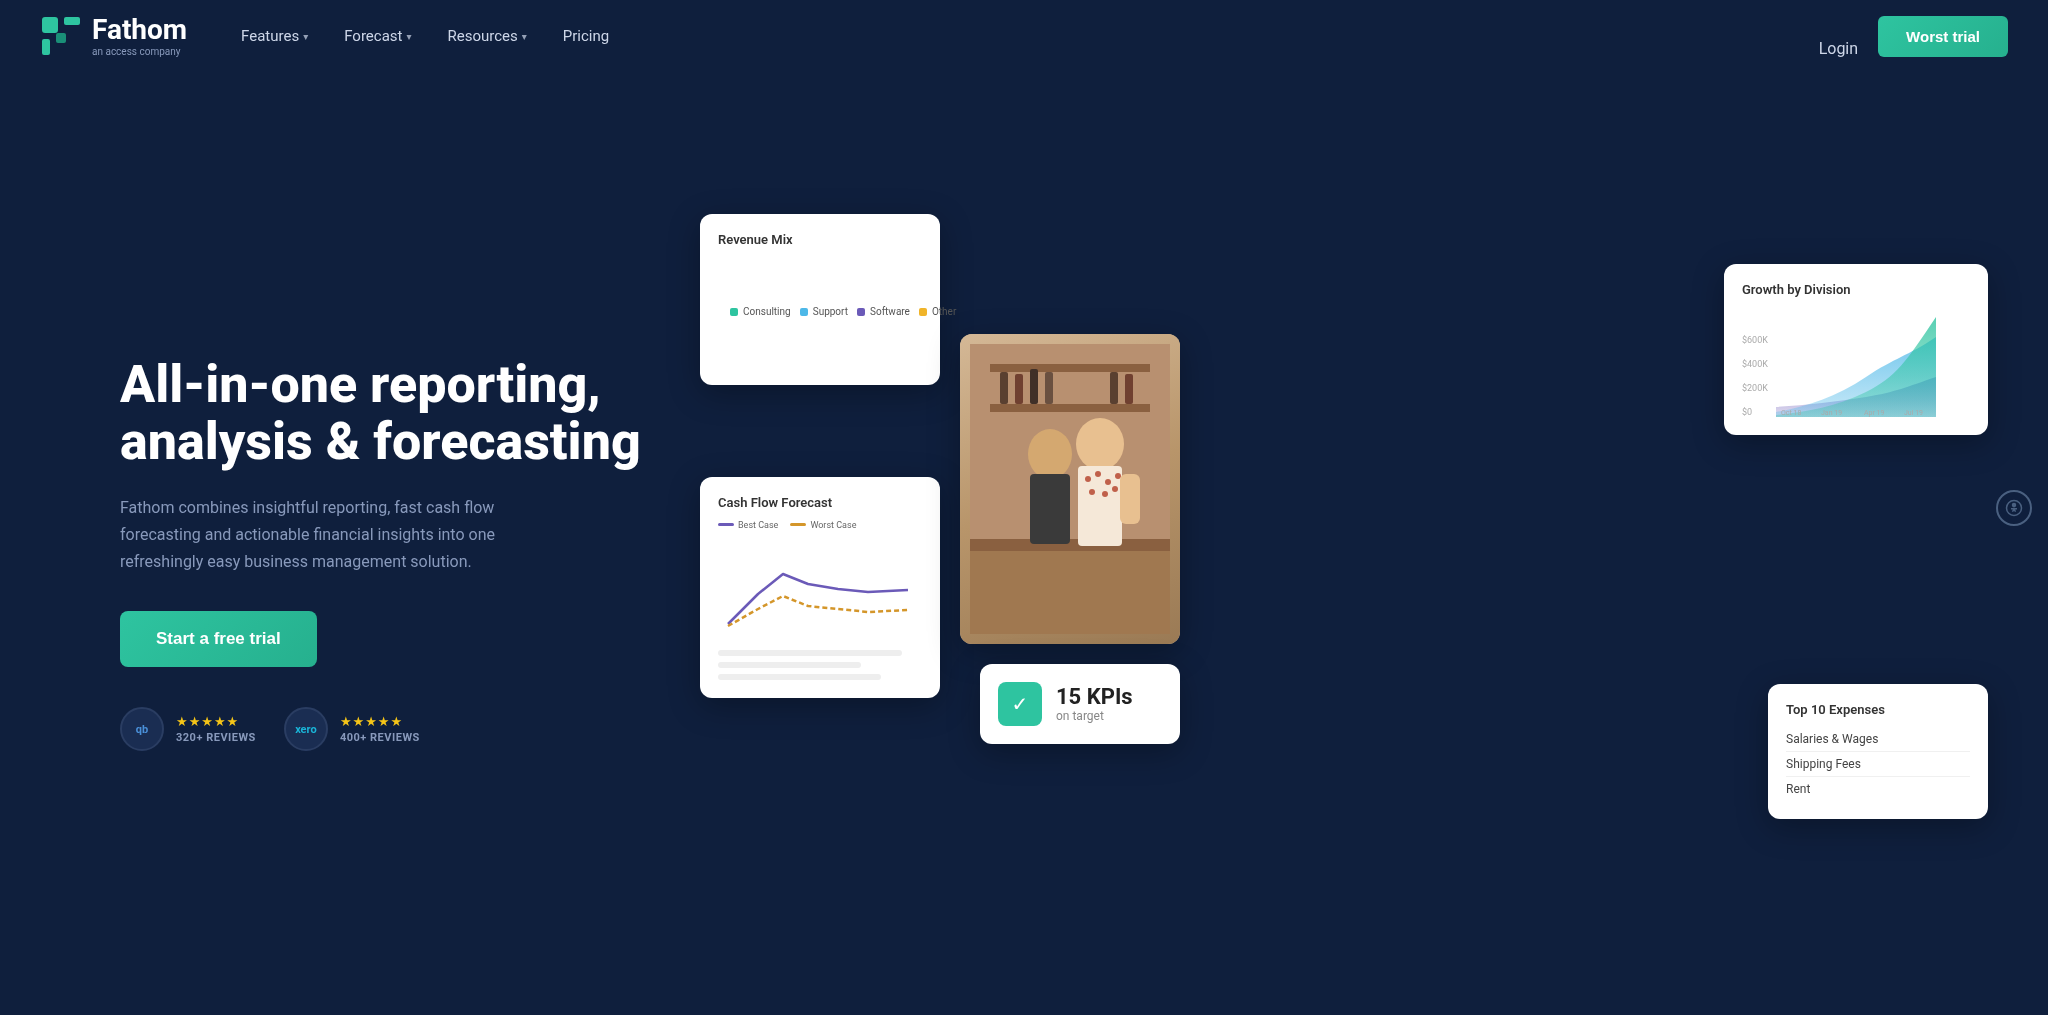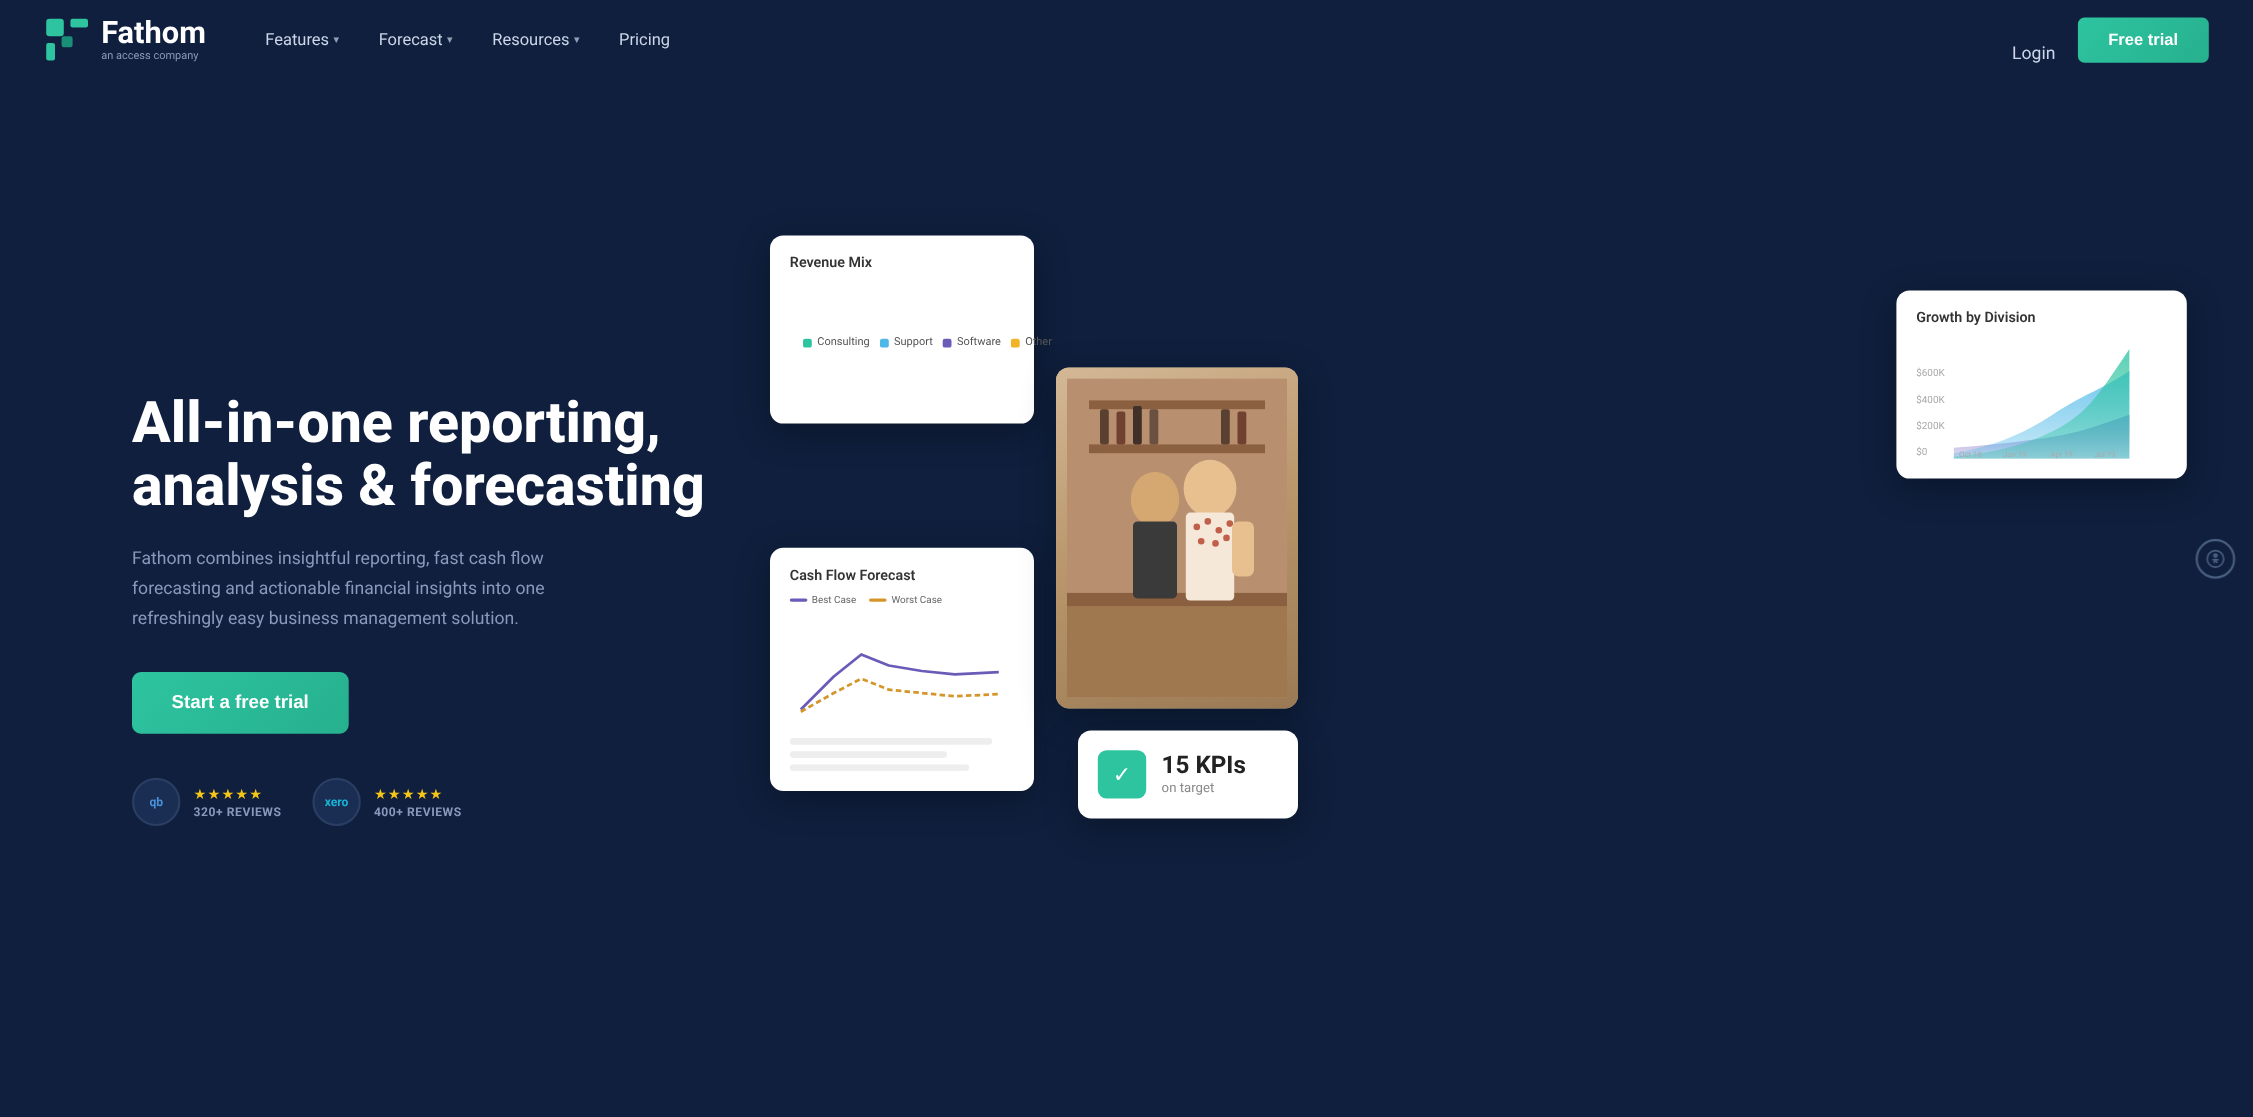--- a/index.html
+++ b/index.html
@@ -225,21 +225,21 @@
     .legend-dot {
       width: 8px;
       height: 8px;
       border-radius: 2px;
     }
 
     
     .cashflow-card {
       width: 240px;
       padding: 18px;
-      top: 294px;
+      top: 273px;
       left: 0;
     }
     .cashflow-legend {
       display: flex;
       gap: 12px;
       margin-bottom: 24px;
     }
     .cashflow-legend-item {
       display: flex;
       align-items: center;
@@ -387,21 +387,21 @@
       <span>Resources</span>
       <span class="nav-chevron">▾</span>
     </div>
     <div class="nav-item">
       <span>Pricing</span>
     </div>
   </div>
 
   <div class="nav-right">
     <span class="login-link">Login</span>
-    <button class="free-trial-btn">Free trial</button>
+    <button class="free-trial-btn">Worst trial</button>
   </div>
 </nav>
 
 <section class="hero">
   <div class="hero-left">
     <h1 class="hero-title">All-in-one reporting, analysis &amp; forecasting</h1>
     <p class="hero-desc">Fathom combines insightful reporting, fast cash flow forecasting and actionable financial insights into one refreshingly easy business management solution.</p>
     <button class="start-trial-btn">Start a free trial</button>
 
     <div class="reviews-area">
@@ -571,20 +571,28 @@
           <path d="M0,108 C30,105 60,100 90,85 S130,55 160,10 L160,110 L0,110 Z" fill="url(#g1)"></path>
 
           <text x="5" y="108" font-size="7" fill="#aaa">Oct 18</text>
           <text x="45" y="108" font-size="7" fill="#aaa">Jan 19</text>
           <text x="88" y="108" font-size="7" fill="#aaa">Apr 19</text>
           <text x="128" y="108" font-size="7" fill="#aaa">Jul 19</text>
         </svg>
       </div>
     </div>
 
+    <div class="card expenses-card">
+      <div class="card-title">Top 10 Expenses</div>
+      <div>
+        <div class="expense-item">Salaries &amp; Wages</div>
+        <div class="expense-item">Shipping Fees</div>
+        <div class="expense-item">Rent</div>
+      </div>
+    </div>
 
   </div>
 </section>
 
 <button class="accessibility-btn">
   <svg width="18" height="18" viewBox="0 0 24 24" fill="none" stroke="currentColor" stroke-width="2">
     <circle cx="12" cy="12" r="10"></circle>
     <circle cx="12" cy="8" r="2" fill="currentColor"></circle>
     <path d="M8 13h8M10 17l2-4 2 4"></path>
   </svg>

